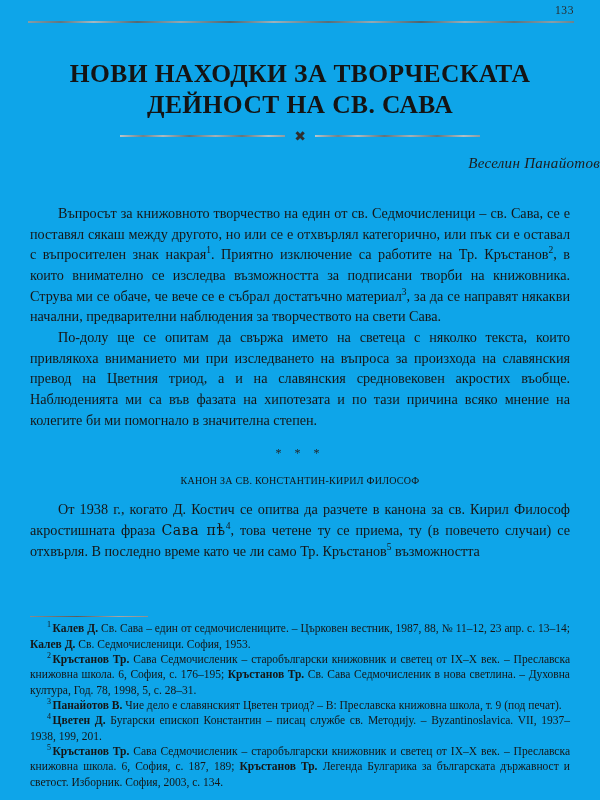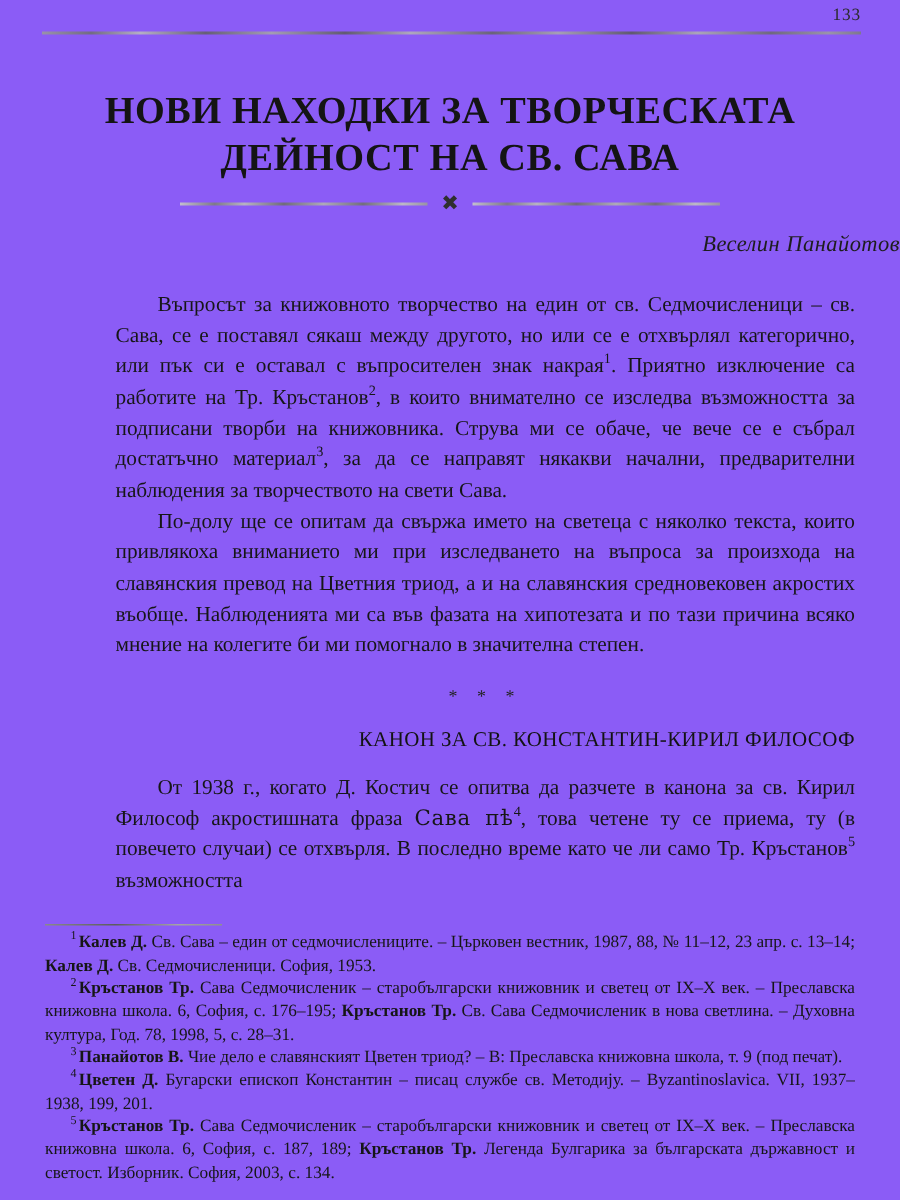--- a/index.html
+++ b/index.html
@@ -14,21 +14,21 @@
     font-family: "Liberation Serif", "DejaVu Serif", serif;
     color: #1b1b1b;
     position: relative;
   }
   .page {
     position: relative;
     width: 600px;
     height: 800px;
     box-sizing: border-box;
     padding: 0;
-    background: #8b5cf6;
+    background: #0ea5e9;
   }
   
   .runhead {
     position: absolute;
     top: 4px;
     left: 28px;
     right: 26px;
     height: 22px;
   }
   .folio {
@@ -108,22 +108,21 @@
     font-style: italic;
     font-size: 15px;
     letter-spacing: .3px;
     color: #1d1d1d;
   }
   
   .body-col {
     position: absolute;
     left: 30px;
     right: 30px;
-    top: 193px;
-    margin-left: 47px;
+    top: 203px;
   }
   p.para {
     margin: 0;
     text-indent: 28px;
     text-align: justify;
     font-size: 14.2px;
     line-height: 1.455;
     color: #161616;
     hyphens: none;
   }
@@ -134,25 +133,25 @@
     vertical-align: super;
   }
   .stars {
     text-align: center;
     font-size: 12px;
     letter-spacing: 5px;
     color: #242424;
     margin: 16px 0 14px 0;
   }
   .section-head {
-    font-size: 14px;
+    font-size: 10px;
     letter-spacing: .25px;
     color: #131313;
     margin: 0 0 13px 0;
-    text-align: right;
+    text-align: center;
     text-transform: uppercase;
   }
   .ocs {
     font-weight: normal;
     font-family: "DejaVu Serif", "Liberation Serif", serif;
     letter-spacing: .5px;
   }
   
   .fn-zone {
     position: absolute;

